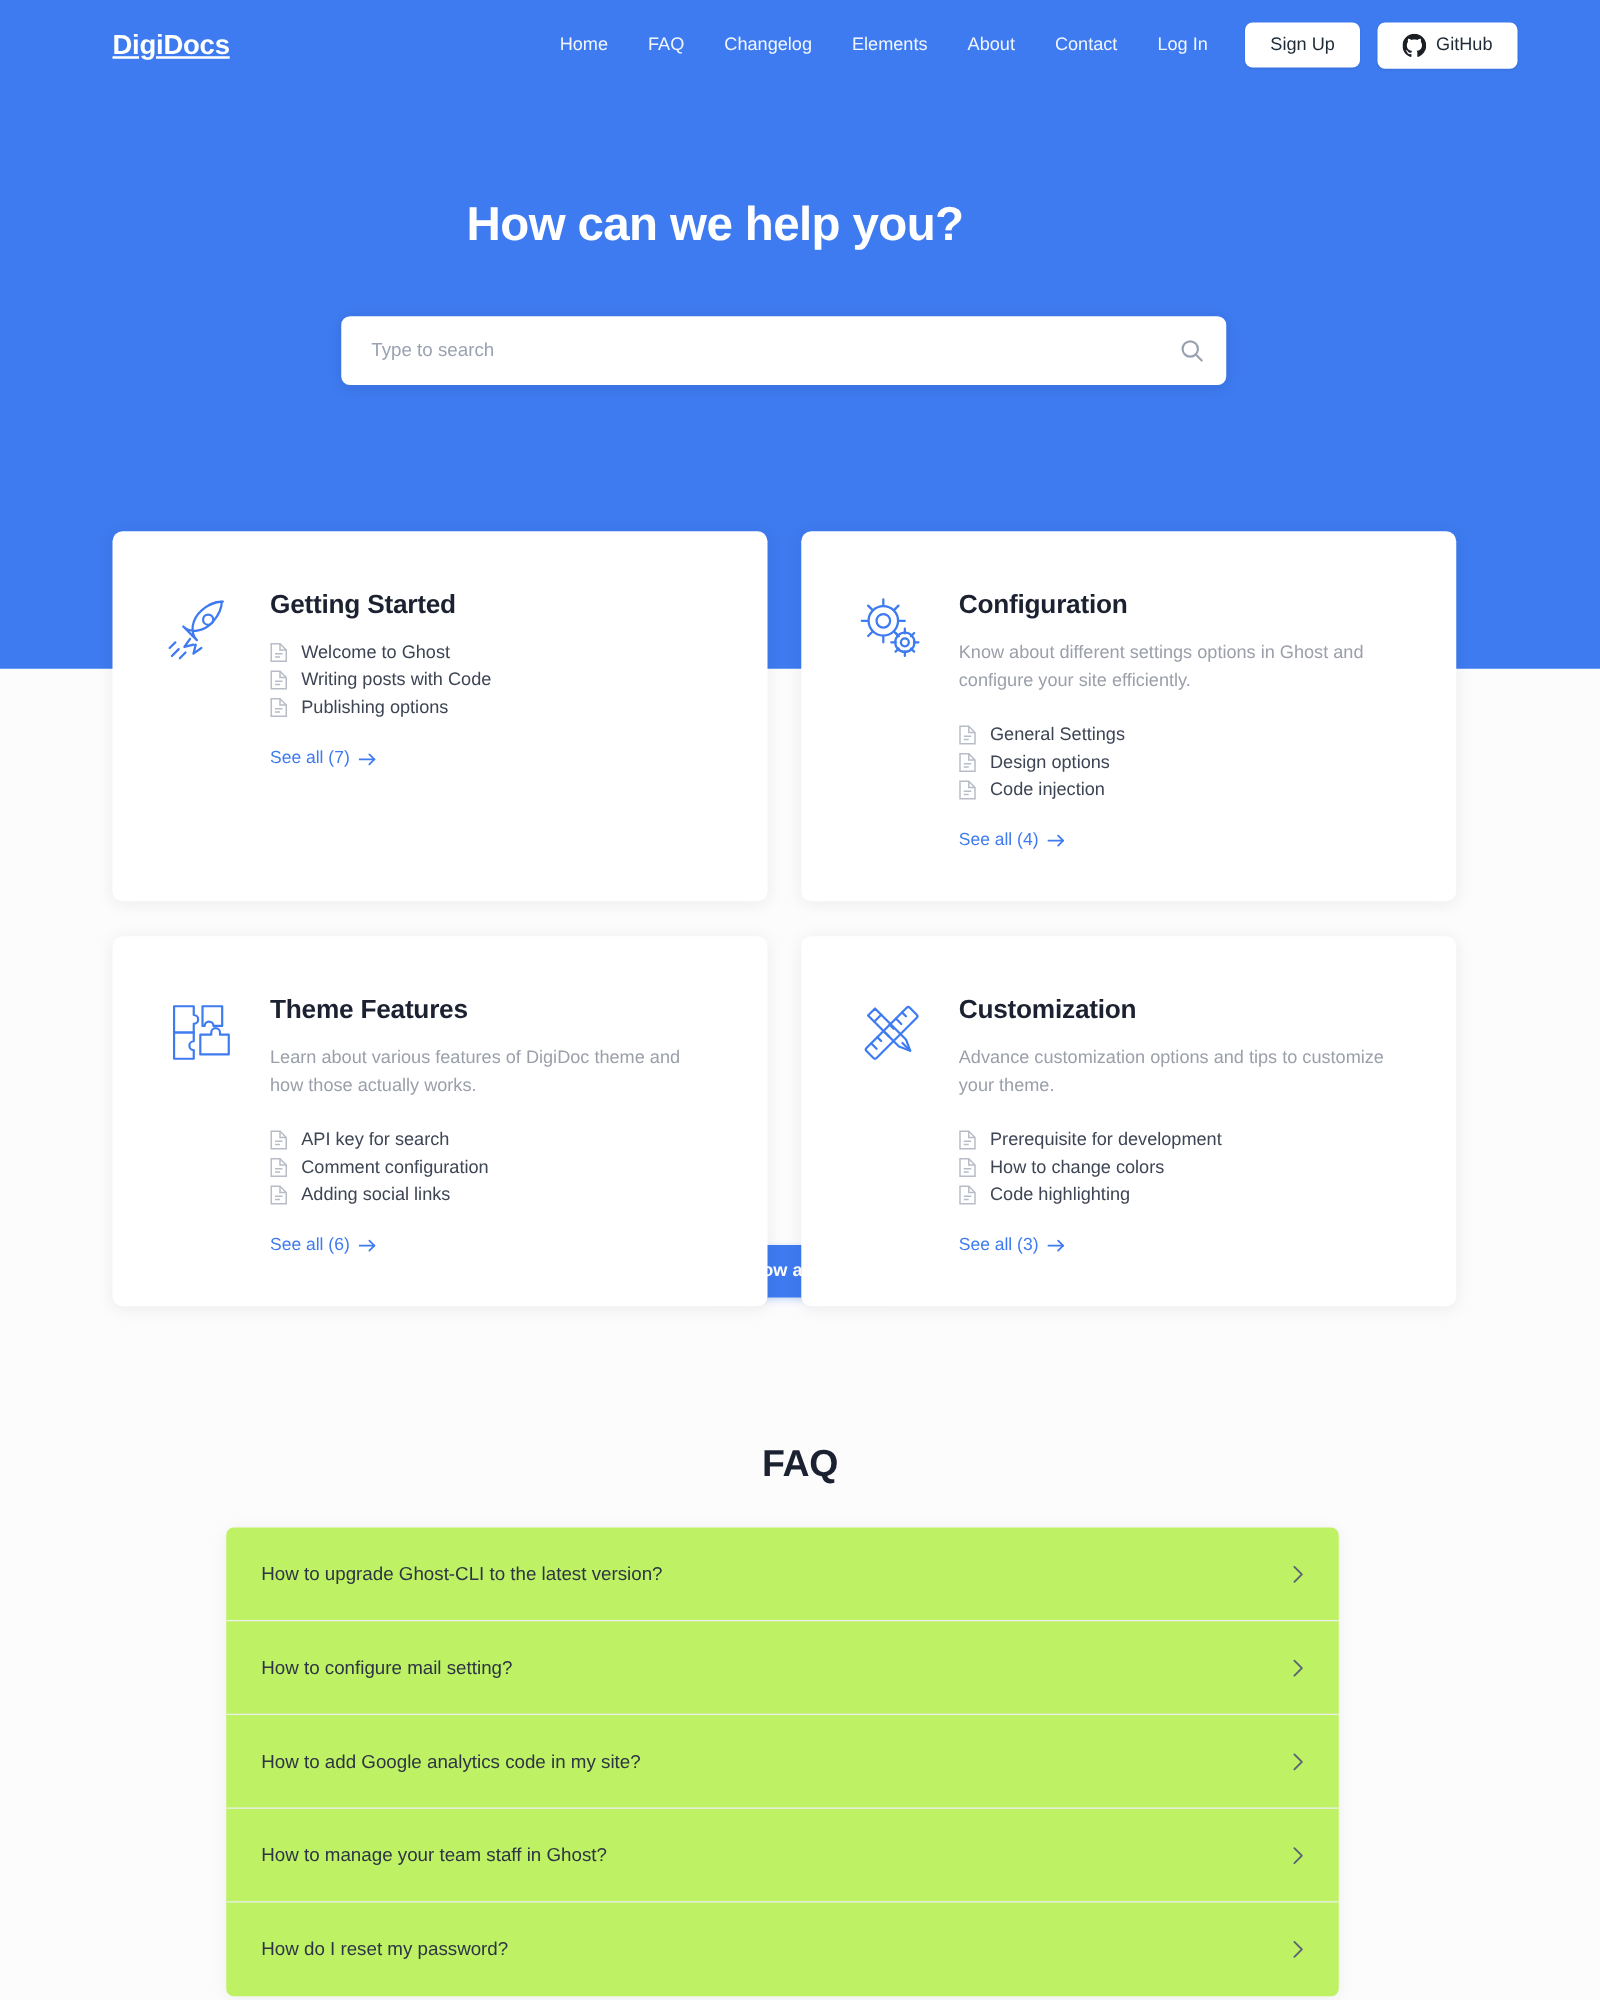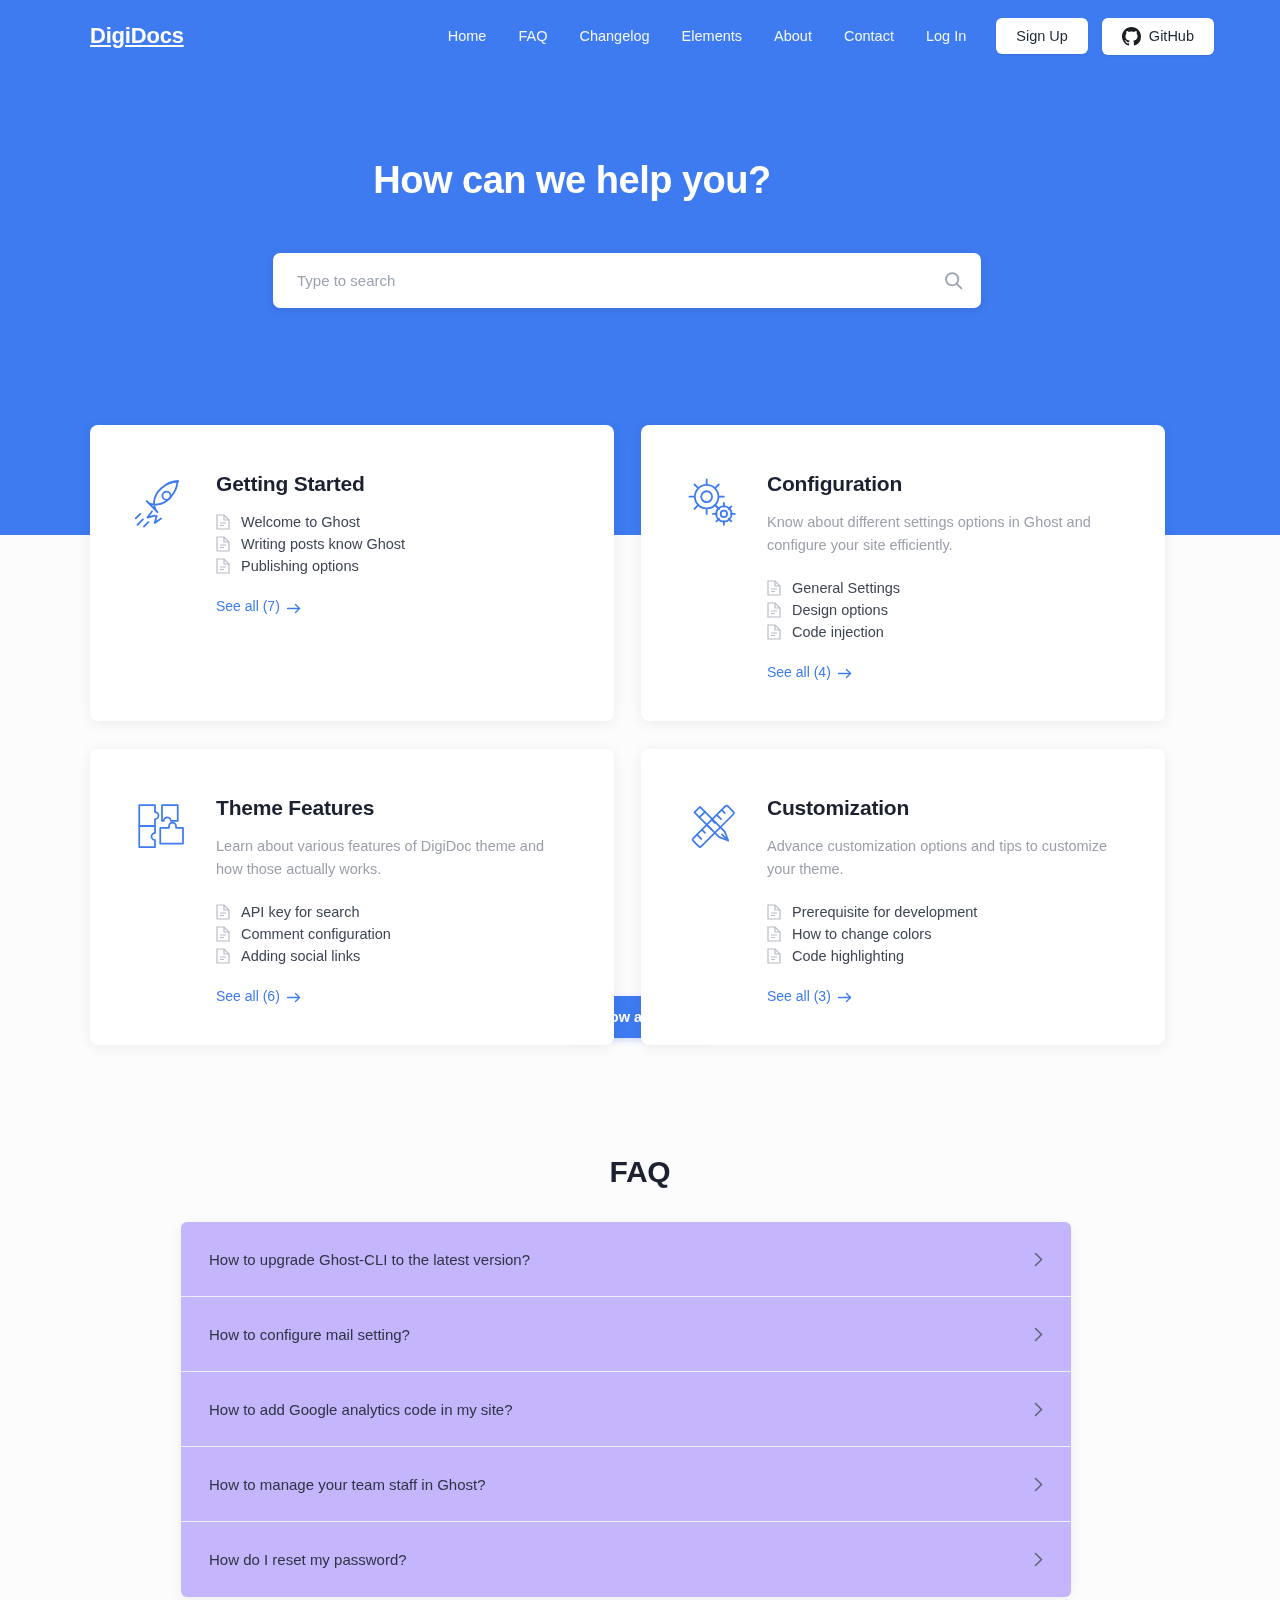--- a/index.html
+++ b/index.html
@@ -130,21 +130,21 @@
   }
 
   
   .faq-title{
     position:absolute;left:0;top:1155px;width:1280px;
     text-align:center;font-size:30px;font-weight:bold;color:#1b2130;
     letter-spacing:-0.3px;
   }
   .faq-list{
     position:absolute;left:181px;top:1222px;width:890px;
-    background:#c4b5fd;border-radius:6px;
+    background:#bef264;border-radius:6px;
     box-shadow:0 2px 14px rgba(16,24,40,.06);
     overflow:hidden;
   }
   .faq-row{
     display:flex;align-items:center;
     height:75px;padding:0 28px;
     border-bottom:1px solid #eceef2;
     cursor:pointer;
   }
   .faq-row:last-child{border-bottom:none;}
@@ -230,21 +230,21 @@
           <span>Welcome to Ghost</span>
         </li>
         <li>
           <span class="doc-glyph">
             <svg viewBox="0 0 14 16" width="14" height="16" fill="none" stroke="#b7bcc6" stroke-width="1.2" aria-hidden="true">
               <path d="M1 1h7l5 5v9H1z"></path>
                 <path d="M8 1v5h5"></path>
                 <path d="M4 9h6M4 11.5h4"></path>
             </svg>
           </span>
-          <span>Writing posts know Ghost</span>
+          <span>Writing posts with Code</span>
         </li>
         <li>
           <span class="doc-glyph">
             <svg viewBox="0 0 14 16" width="14" height="16" fill="none" stroke="#b7bcc6" stroke-width="1.2" aria-hidden="true">
               <path d="M1 1h7l5 5v9H1z"></path>
                 <path d="M8 1v5h5"></path>
                 <path d="M4 9h6M4 11.5h4"></path>
             </svg>
           </span>
           <span>Publishing options</span>

